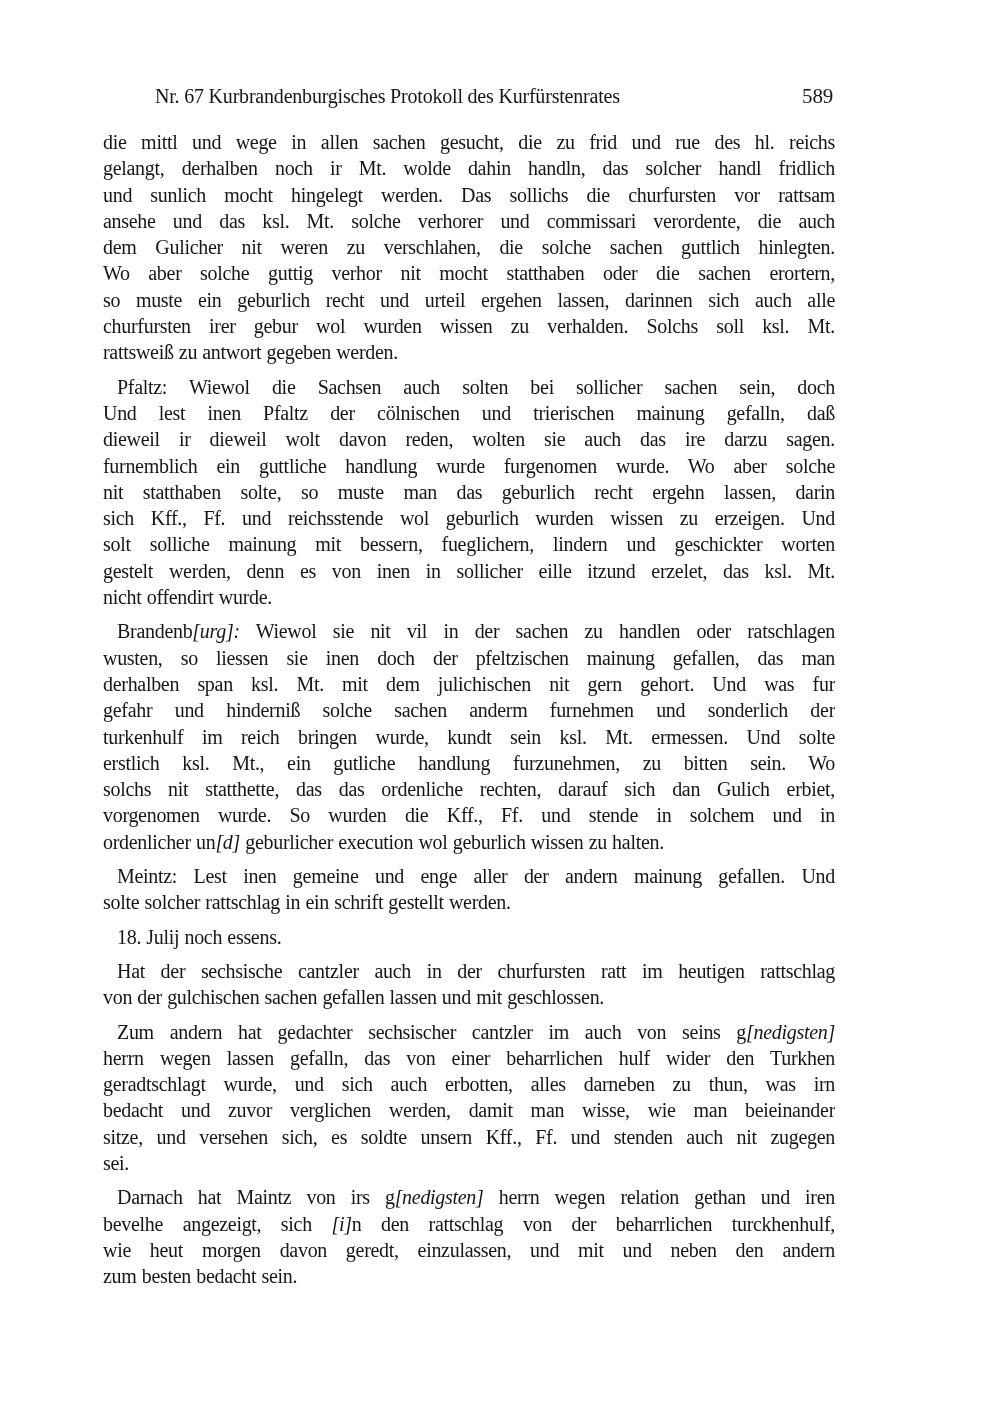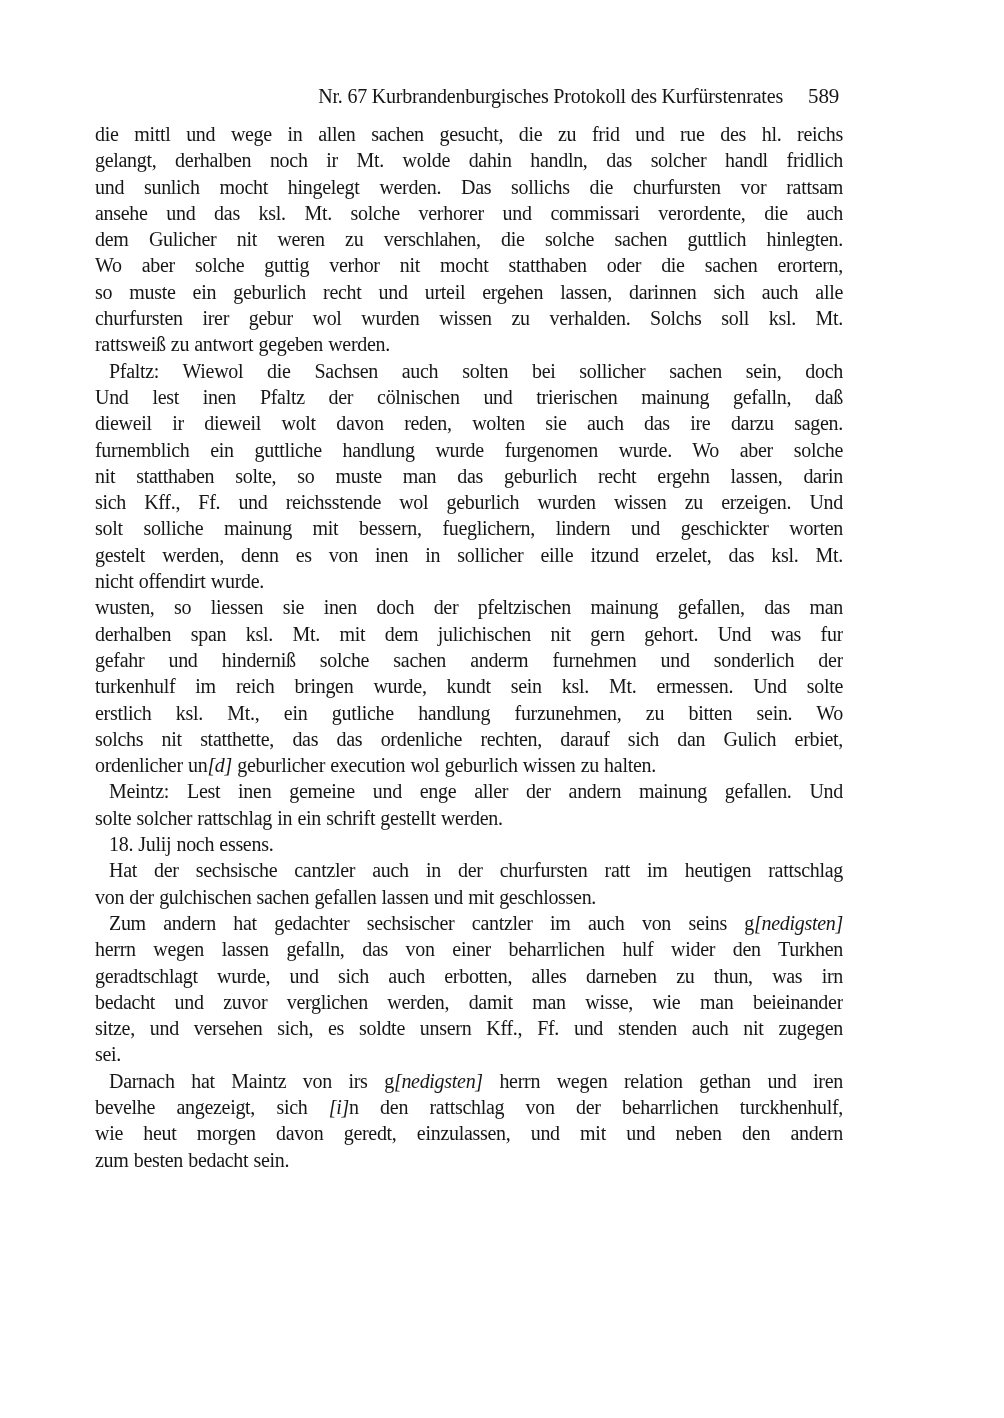--- a/index.html
+++ b/index.html
@@ -21,36 +21,36 @@
     width: 748px;
   }
   .running-head {
     position: relative;
     height: 37px;
     font-size: 20px;
     line-height: 24px;
     letter-spacing: -0.2px;
   }
   .head-title {
-    text-align: right;
+    text-align: left;
     padding: 0 60px;
     white-space: nowrap;
   }
   .page-number {
     position: absolute;
-    right: 4px; top: 0;
+    right: 10px; top: 0;
     font-size: 21px;
   }
   .text-block {
     font-size: 20px;
     line-height: 26.3px;
     letter-spacing: -0.3px;
     word-spacing: 0.5px;
   }
-  .paragraph { margin: 0; }
+  .paragraph { margin: 8px; }
   .line {
     text-align: justify;
     text-align-last: justify;
     white-space: normal;
     overflow: hidden;
     height: 26.3px;
   }
   .line.last { text-align-last: left; }
   .line.indent { text-indent: 14px; }
   em { font-style: italic; }
@@ -81,26 +81,28 @@
           <div class="line">Und lest inen Pfaltz der cölnischen und trierischen mainung gefalln, daß</div>
           <div class="line">dieweil ir dieweil wolt davon reden, wolten sie auch das ire darzu sagen.</div>
           <div class="line">furnemblich ein guttliche handlung wurde furgenomen wurde. Wo aber solche</div>
           <div class="line">nit statthaben solte, so muste man das geburlich recht ergehn lassen, darin</div>
           <div class="line">sich Kff., Ff. und reichsstende wol geburlich wurden wissen zu erzeigen. Und</div>
           <div class="line">solt solliche mainung mit bessern, fueglichern, lindern und geschickter worten</div>
           <div class="line">gestelt werden, denn es von inen in sollicher eille itzund erzelet, das ksl. Mt.</div>
           <div class="line last">nicht offendirt wurde.</div>
         </div>
         <div class="paragraph">
+          <div class="line indent">Brandenb<em>[urg]:</em> Wiewol sie nit vil in der sachen zu handlen oder ratschlagen</div>
           <div class="line">wusten, so liessen sie inen doch der pfeltzischen mainung gefallen, das man</div>
           <div class="line">derhalben span ksl. Mt. mit dem julichischen nit gern gehort. Und was fur</div>
           <div class="line">gefahr und hinderniß solche sachen anderm furnehmen und sonderlich der</div>
           <div class="line">turkenhulf im reich bringen wurde, kundt sein ksl. Mt. ermessen. Und solte</div>
           <div class="line">erstlich ksl. Mt., ein gutliche handlung furzunehmen, zu bitten sein. Wo</div>
           <div class="line">solchs nit statthette, das das ordenliche rechten, darauf sich dan Gulich erbiet,</div>
+          <div class="line">vorgenomen wurde. So wurden die Kff., Ff. und stende in solchem und in</div>
           <div class="line last">ordenlicher un<em>[d]</em> geburlicher execution wol geburlich wissen zu halten.</div>
         </div>
         <div class="paragraph">
           <div class="line indent">Meintz: Lest inen gemeine und enge aller der andern mainung gefallen. Und</div>
           <div class="line last">solte solcher rattschlag in ein schrift gestellt werden.</div>
         </div>
         <div class="paragraph">
           <div class="line last indent">18. Julij noch essens.</div>
         </div>
         <div class="paragraph">

